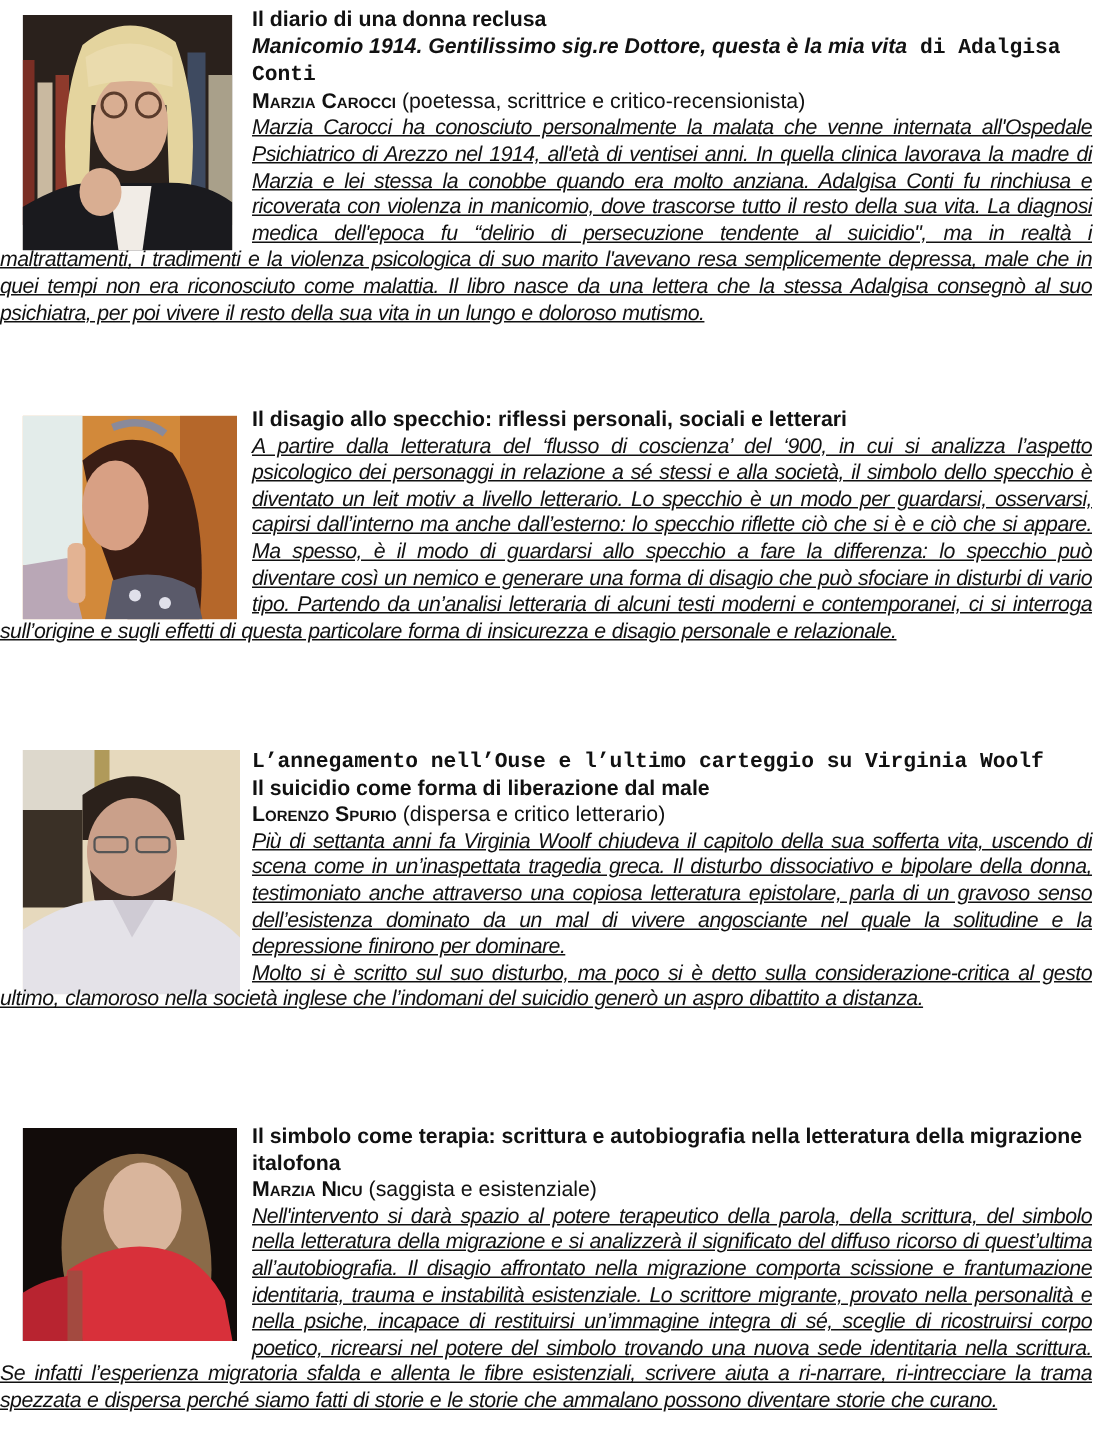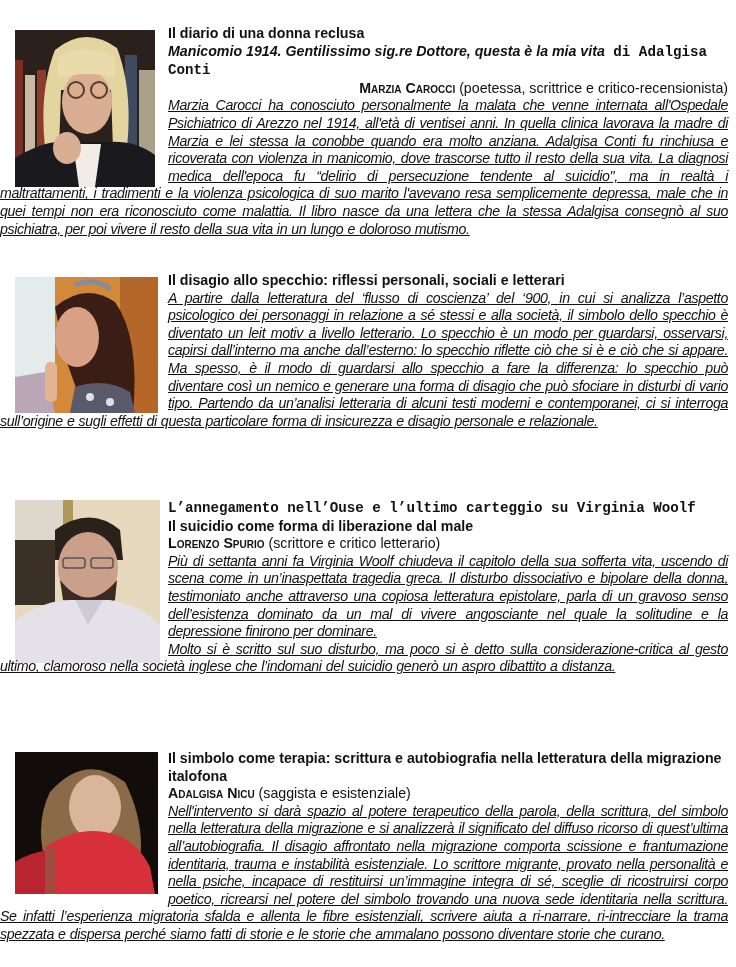--- a/index.html
+++ b/index.html
@@ -25,21 +25,21 @@
     .body {
       font-family: "Liberation Sans Narrow", "Liberation Sans", sans-serif;
       font-style: italic; text-align: justify; display: block;
       letter-spacing: -0.35px; word-spacing: 0.5px;
     }
     .body p { margin: 0; text-decoration: underline; }
   </style>
 </head>
 <body>
 
-<div class="section" style="top:5px; height:235px;margin-top:20px;">
+<div class="section" style="top:5px; height:235px;">
   <div class="photo" style="top:5px; width:140px; height:157px;">
     <svg viewBox="0 0 140 157" preserveAspectRatio="none">
       <rect width="140" height="157" fill="#2a211c"></rect>
       <rect x="0" y="30" width="8" height="110" fill="#7a2e24"></rect>
       <rect x="10" y="45" width="10" height="95" fill="#c9b9a0"></rect>
       <rect x="22" y="40" width="9" height="100" fill="#8e3a2c"></rect>
       <rect x="110" y="25" width="12" height="115" fill="#3e4a60"></rect>
       <rect x="124" y="40" width="16" height="100" fill="#a9a08a"></rect>
       <path d="M40 20 Q70 -5 102 18 Q118 60 112 118 L98 120 L96 60 L46 60 L44 120 L30 118 Q24 60 40 20Z" fill="#e4d49e"></path>
       <ellipse cx="72" cy="72" rx="25" ry="32" fill="#d9ae92"></ellipse>
@@ -48,21 +48,21 @@
       <circle cx="84" cy="60" r="8" fill="none" stroke="#5a3b2b" stroke-width="2"></circle>
       <path d="M0 157 L0 128 Q30 110 50 112 L92 112 Q120 110 140 125 L140 157Z" fill="#1a1a1e"></path>
       <path d="M58 114 L86 114 L80 157 L64 157Z" fill="#f1ece6"></path>
       <ellipse cx="52" cy="118" rx="14" ry="16" fill="#d9ae92"></ellipse>
     </svg>
   </div>
   <div class="text">
     <span class="float-spacer" style="width:155px; height:158px;"></span>
     <span class="title">Il diario di una donna reclusa</span>
     <span class="title"><span class="subtitle-it">Manicomio 1914. Gentilissimo sig.re Dottore, questa è la mia vita</span><span class="subtitle"> di Adalgisa Conti</span></span>
-    <span style="display:block;text-align:right;"><span class="author">Marzia Carocci</span><span class="role"> (poetessa, scrittrice e critico-recensionista)</span></span>
+    <span style="display:block;"><span class="author">Marzia Carocci</span><span class="role"> (poetessa, scrittrice e critico-recensionista)</span></span>
     <span class="body">
       <p>Marzia Carocci ha conosciuto personalmente la malata che venne internata all'Ospedale Psichiatrico di Arezzo nel 1914, all'età di ventisei anni. In quella clinica lavorava la madre di Marzia e lei stessa la conobbe quando era molto anziana. Adalgisa Conti fu rinchiusa e ricoverata con violenza in manicomio, dove trascorse tutto il resto della sua vita. La diagnosi medica dell'epoca fu “delirio di persecuzione tendente al suicidio", ma in realtà i maltrattamenti, i tradimenti e la violenza psicologica di suo marito l'avevano resa semplicemente depressa, male che in quei tempi non era riconosciuto come malattia. Il libro nasce da una lettera che la stessa Adalgisa consegnò al suo psichiatra, per poi vivere il resto della sua vita in un lungo e doloroso mutismo.</p>
     </span>
   </div>
 </div>
 
 <div class="section" style="top:272px; height:200px;">
   <div class="photo" style="top:5px; width:143px; height:136px;">
     <svg viewBox="0 0 143 136" preserveAspectRatio="none">
       <rect width="143" height="136" fill="#d2893a"></rect>
@@ -100,21 +100,21 @@
       <rect x="48" y="58" width="22" height="10" rx="3" fill="none" stroke="#555" stroke-width="1.5"></rect>
       <rect x="76" y="58" width="22" height="10" rx="3" fill="none" stroke="#555" stroke-width="1.5"></rect>
       <path d="M0 163 L0 120 Q30 100 55 100 L95 100 Q125 105 145 125 L145 163Z" fill="#e4e2e8"></path>
       <path d="M60 100 L73 125 L88 100" fill="#cfcbd4"></path>
     </svg>
   </div>
   <div class="text">
     <span class="float-spacer" style="width:155px; height:158px;"></span>
     <span class="title subtitle">L’annegamento nell’Ouse e l’ultimo carteggio su Virginia Woolf</span>
     <span class="title">Il suicidio come forma di liberazione dal male</span>
-    <span style="display:block;"><span class="author">Lorenzo Spurio</span><span class="role"> (scrittore e critico letterario)</span></span>
+    <span style="display:block;"><span class="author">Lorenzo Spurio</span><span class="role"> (dispersa e critico letterario)</span></span>
     <span class="body">
       <p style="text-align:justify;">Più di settanta anni fa Virginia Woolf chiudeva il capitolo della sua sofferta vita, uscendo di scena come in un’inaspettata tragedia greca. Il disturbo dissociativo e bipolare della donna, testimoniato anche attraverso  una copiosa letteratura epistolare, parla di un gravoso senso dell’esistenza dominato da un mal di vivere angosciante nel quale la solitudine e la depressione finirono per dominare.</p>
       <p>Molto si è scritto sul suo disturbo, ma poco si è detto sulla considerazione-critica al gesto ultimo, clamoroso nella società inglese che l’indomani del suicidio generò un aspro dibattito a distanza.</p>
     </span>
   </div>
 </div>
 
 <div class="section" style="top:750px; height:217px;">
   <div class="photo" style="top:2px; width:143px; height:142px;">
     <svg viewBox="0 0 143 142" preserveAspectRatio="none">
@@ -122,18 +122,18 @@
       <path d="M35 40 Q70 0 110 30 Q130 70 125 110 L30 110 Q20 70 35 40Z" fill="#8a6a48"></path>
       <ellipse cx="80" cy="55" rx="26" ry="32" fill="#d9b59c"></ellipse>
       <path d="M20 142 L30 95 Q60 75 90 80 Q120 85 135 115 L140 142Z" fill="#d8303a"></path>
       <path d="M0 142 L0 110 Q15 100 35 98 L40 142Z" fill="#b82430"></path>
       <rect x="30" y="95" width="10" height="47" fill="#a34a40"></rect>
     </svg>
   </div>
   <div class="text">
     <span class="float-spacer" style="width:155px; height:142px;"></span>
     <span class="title">Il simbolo come terapia: scrittura e autobiografia nella letteratura della migrazione italofona</span>
-    <span style="display:block;"><span class="author">Adalgisa Nicu</span><span class="role"> (saggista e esistenziale)</span></span>
+    <span style="display:block;"><span class="author">Marzia Nicu</span><span class="role"> (saggista e esistenziale)</span></span>
     <span class="body">
       <p>Nell'intervento si darà spazio al potere terapeutico della parola, della scrittura, del simbolo nella letteratura della migrazione e si analizzerà il significato del diffuso ricorso  di quest’ultima all’autobiografia. Il disagio affrontato nella migrazione comporta scissione e frantumazione identitaria, trauma e instabilità esistenziale. Lo scrittore migrante, provato nella personalità e nella psiche, incapace di restituirsi un’immagine integra di sé, sceglie di ricostruirsi corpo poetico, ricrearsi nel potere del simbolo trovando una nuova sede identitaria nella scrittura. Se infatti l’esperienza migratoria sfalda e allenta le fibre esistenziali, scrivere aiuta a ri-narrare, ri-intrecciare la trama spezzata e dispersa perché siamo fatti di storie e le storie che ammalano possono diventare storie che curano.</p>
     </span>
   </div>
 </div>
 
 </body></html>

